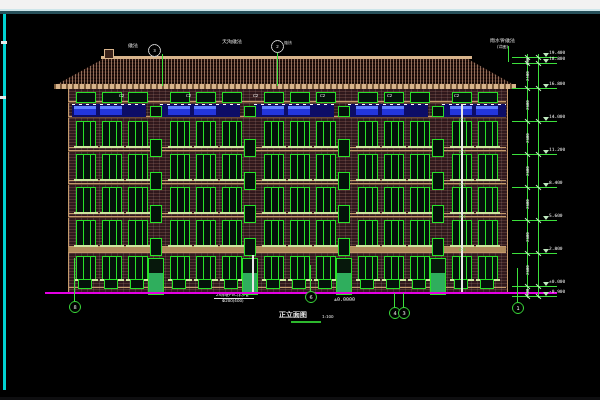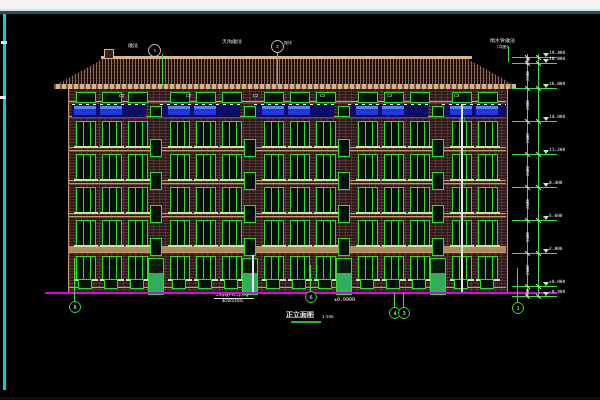--- a/index.html
+++ b/index.html
@@ -51,21 +51,21 @@
   <span class="t s5" style="left:128px;top:43px">做法</span>
   <span class="t s5" style="left:222px;top:39px">天沟做法</span>
   <span class="t s4" style="left:284px;top:41px">做法</span>
   <span class="t s5" style="left:490px;top:38px">雨水管做法</span>
   <span class="t s4" style="left:497px;top:45px">(详图)</span>
   <span class="t s4" style="left:216px;top:293px">25厚硬PVC排水管</span>
   <span class="t s4" style="left:222px;top:299px">Φ200(400)</span>
   <span class="t s5" style="left:334px;top:297px;font-family:'DejaVu Sans Mono',monospace">±0.0000</span>
   <span class="t s4" style="left:239px;top:289px">▽</span>
   <span class="t s4" style="left:295px;top:290px">M5</span>
-  <span class="t s7" style="left:286px;top:312px">正立面图</span>
+  <span class="t s7" style="left:279px;top:312px">正立面图</span>
   <span class="t s4" style="left:322px;top:315px">1:100</span>
   <div class="abs" style="left:291px;top:321px;width:30px;height:2px;background:#2db82d"></div>
 <div class="abs" style="left: 0px; top: 0px; width: 600px; height: 9px; background: rgb(242, 242, 242);"></div>
     <div class="abs" style="left: 0px; top: 9px; width: 600px; height: 2px; background: rgb(205, 230, 234);"></div>
     <div class="abs" style="left: 0px; top: 11px; width: 600px; height: 3px; background: rgb(39, 80, 90);"></div>
     <div class="abs" style="left: 3px; top: 14px; width: 3px; height: 376px; background: rgb(0, 210, 210);"></div>
     <div class="abs" style="left: 0px; top: 397px; width: 600px; height: 3px; background: rgb(14, 14, 16);"></div>
     <div class="abs wall" style="left: 68px; top: 88px; width: 438px; height: 205px;"></div>
     <div class="hline" style="left: 68px; top: 88px; width: 438px; height: 1px; background: rgb(196, 154, 108);"></div>
     <div class="hline" style="left: 68px; top: 101px; width: 438px; height: 1px; background: rgb(196, 154, 108);"></div>

